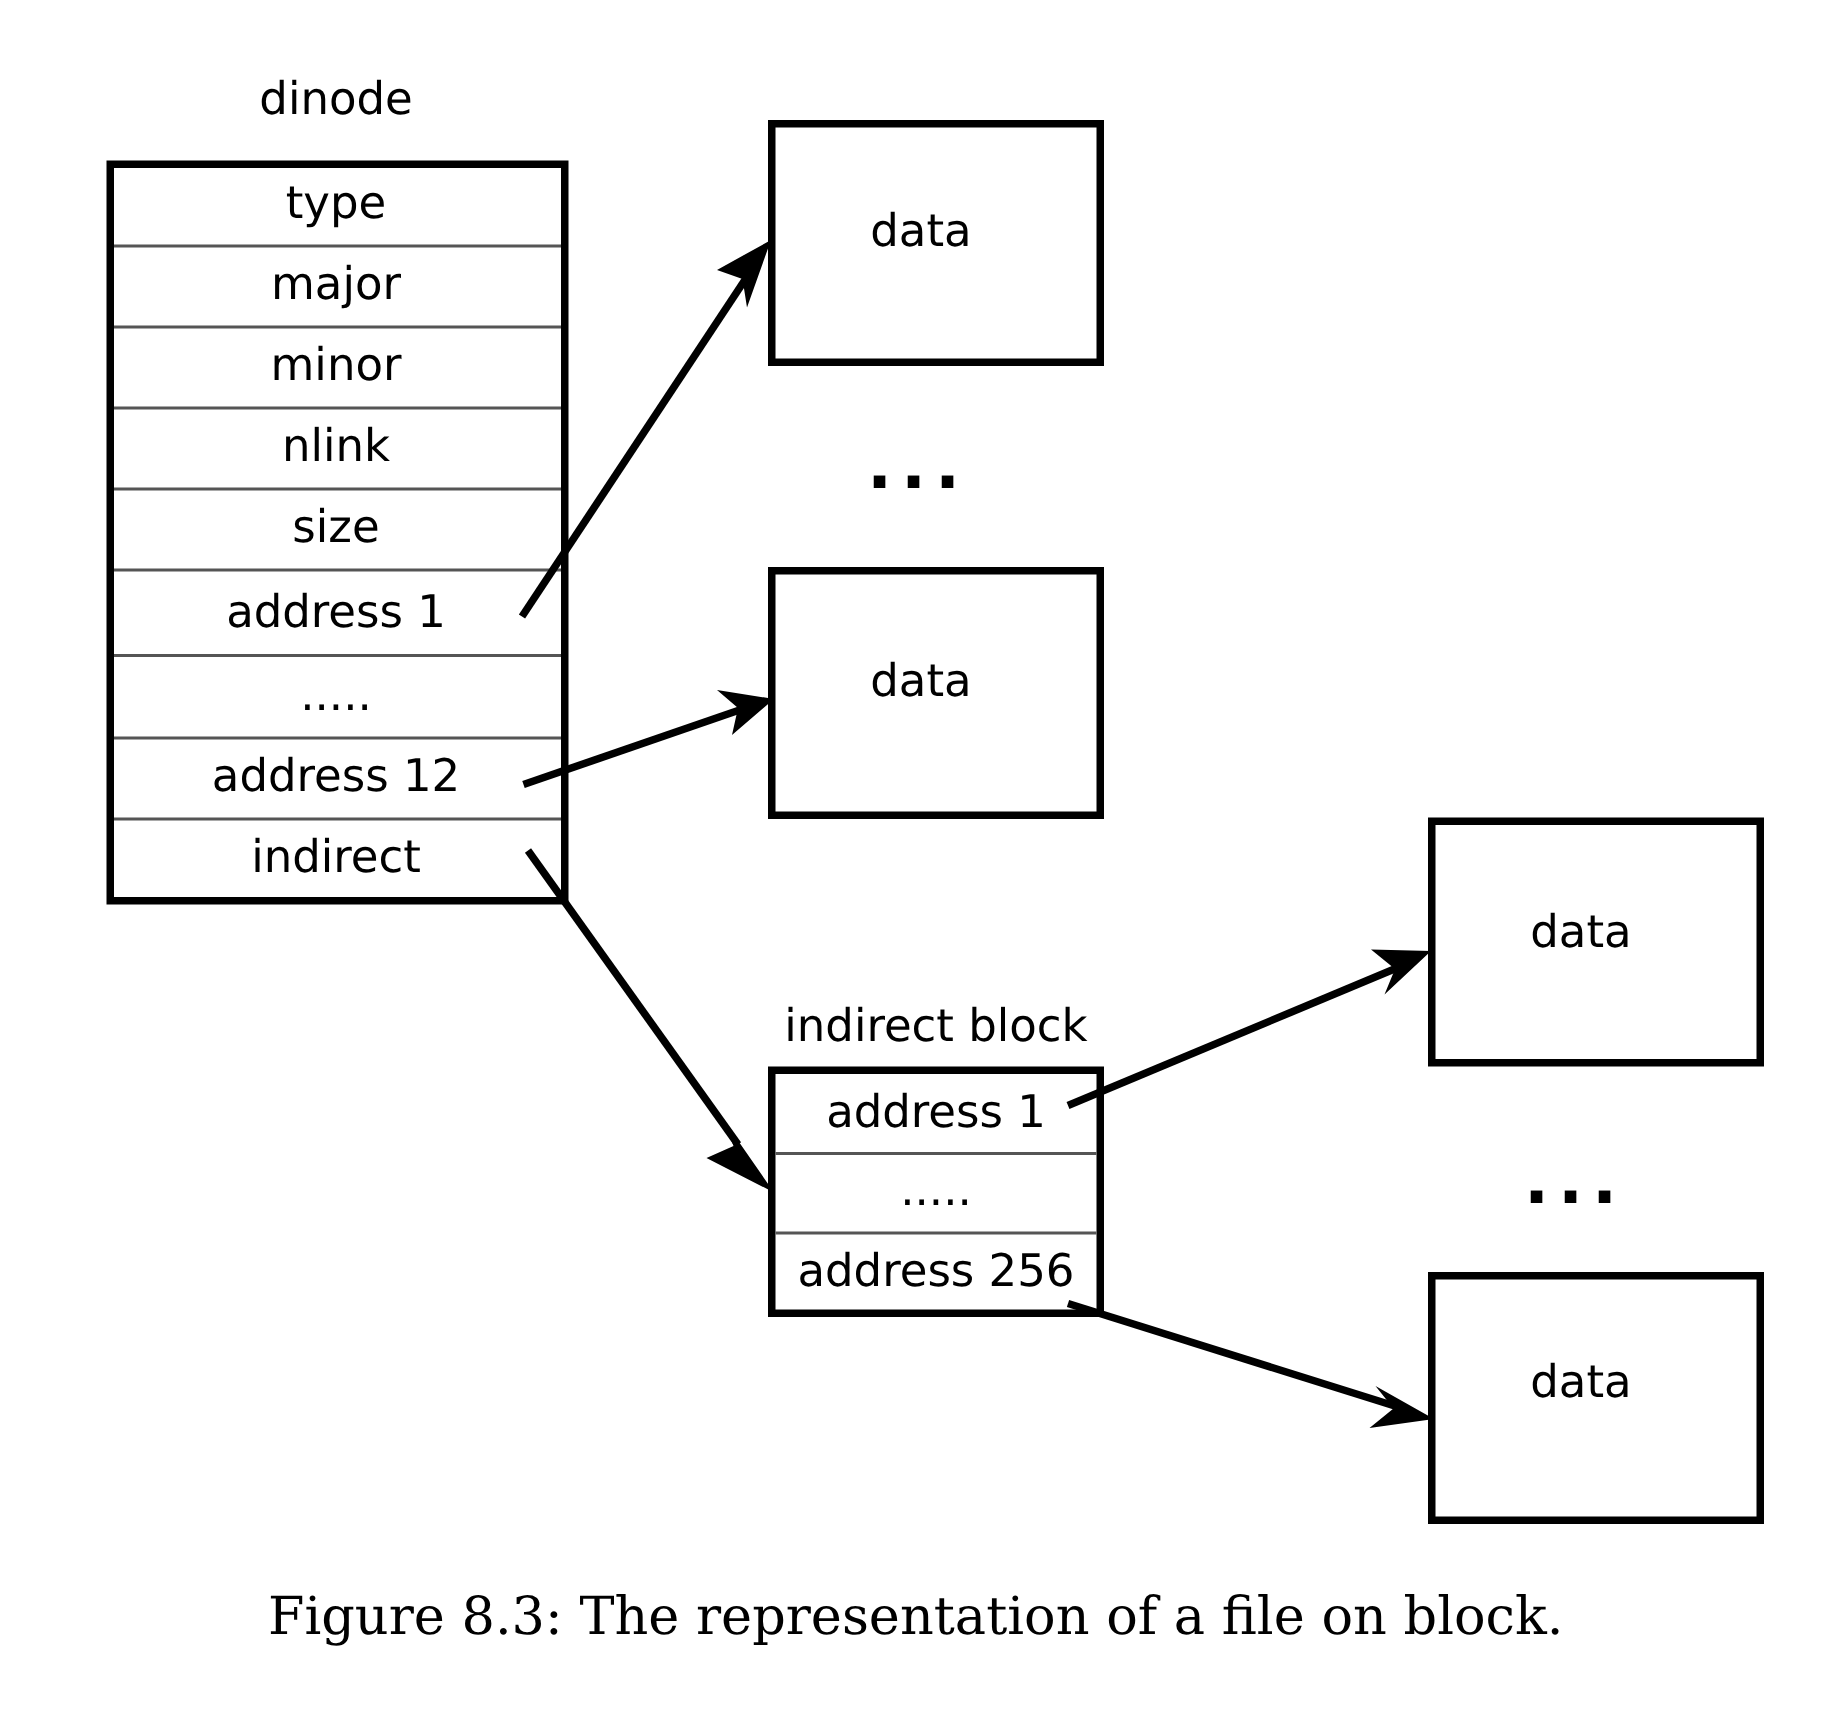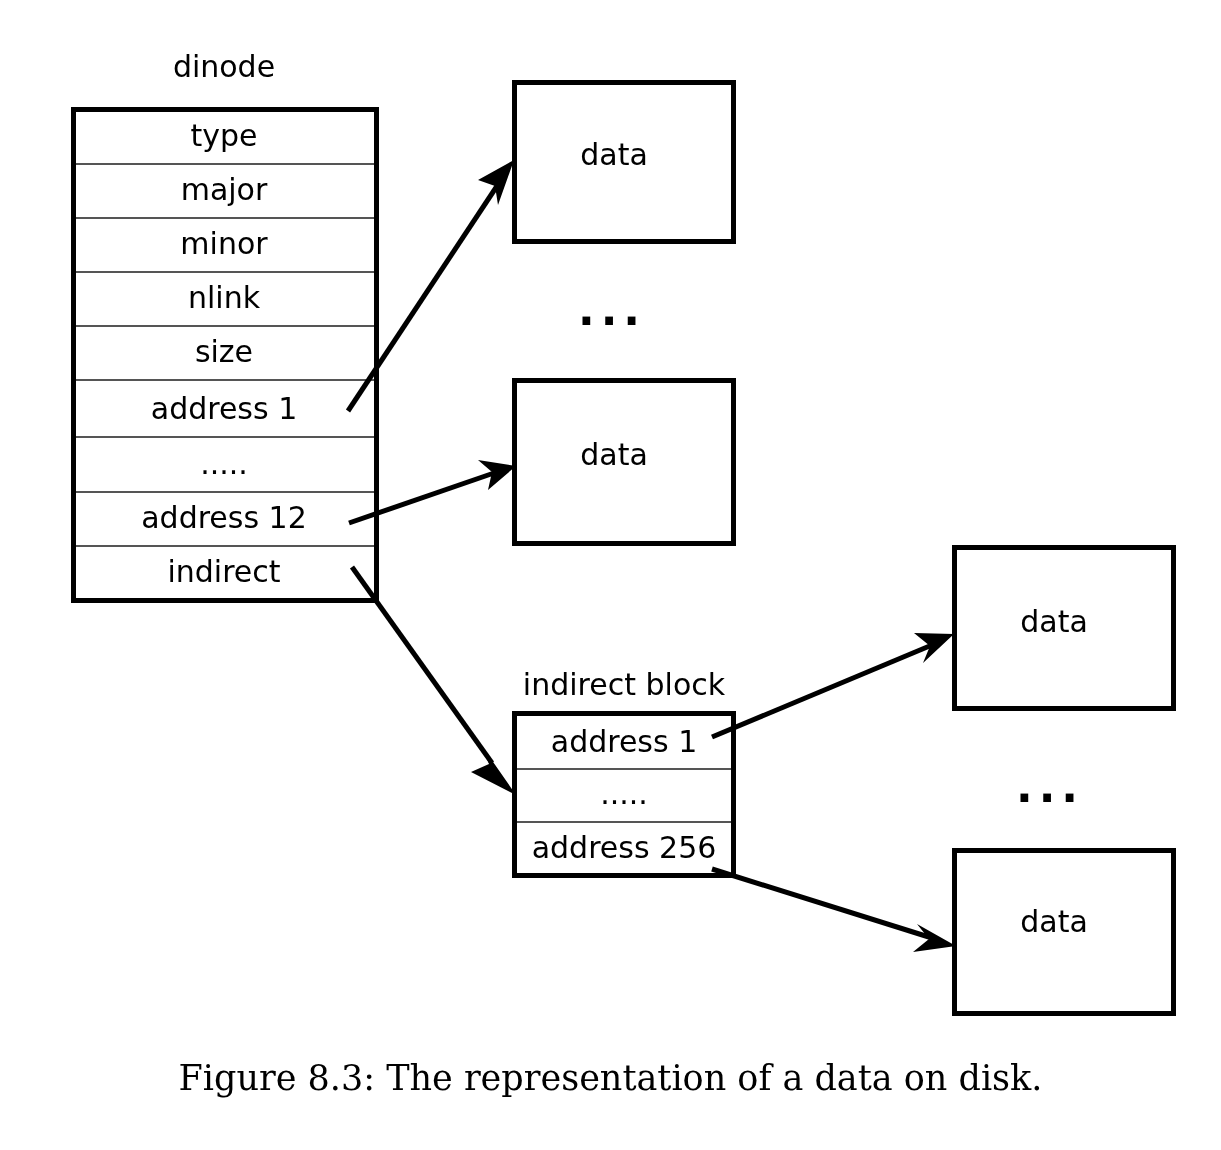--- a/index.html
+++ b/index.html
@@ -168,15 +168,15 @@
       <polygon class="arrow-head" points="954,634 914,633 930,646 923,663"></polygon>
     </g>
 
     <g>
       <line class="connector" x1="712" y1="869" x2="932" y2="938"></line>
       <polygon class="arrow-head" points="956,946 917,924 929,939 913,952"></polygon>
     </g>
 
   </svg>
 
-  <div class="caption">Figure 8.3: The representation of a data on disk.</div>
+  <div class="caption">Figure 8.3: The representation of a file on block.</div>
 
 </div>
 
 </body></html>

